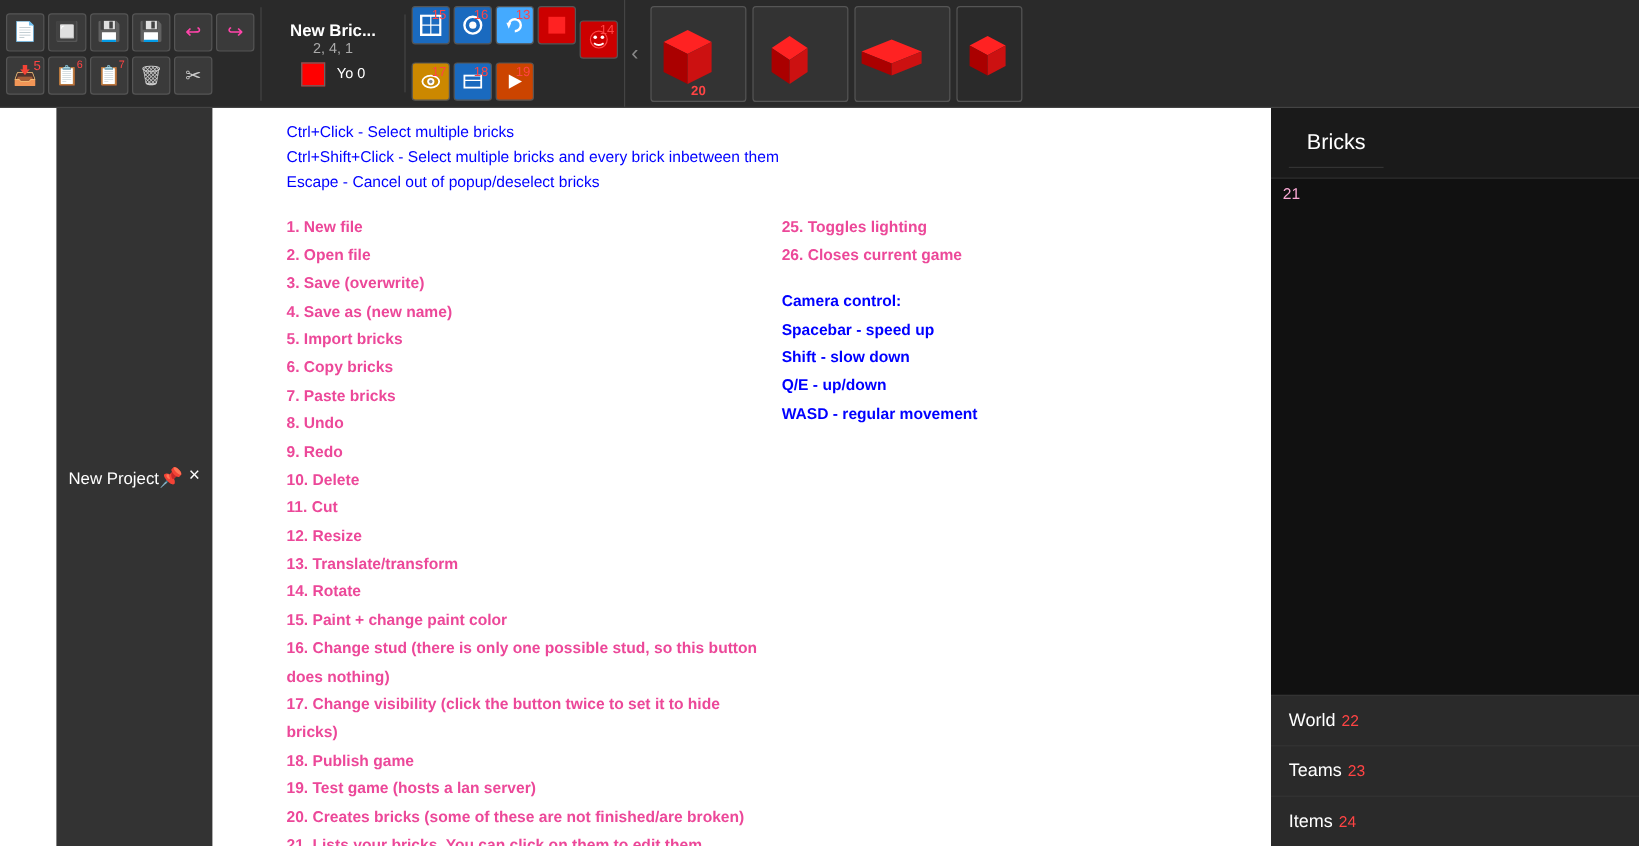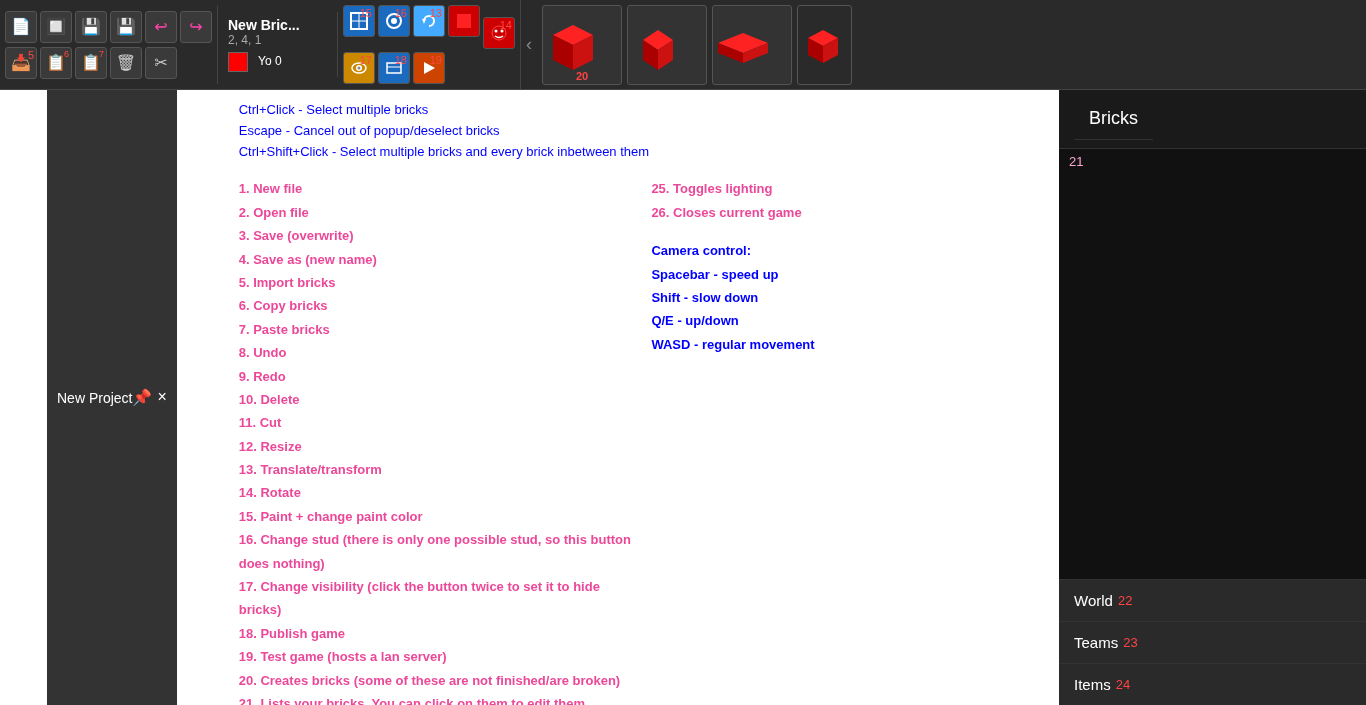--- a/index.html
+++ b/index.html
@@ -39,21 +39,21 @@
       align-items: center;
       justify-content: center;
       font-size: 14px;
       color: #ccc;
     }
     .tool-btn.pink-icon { color: #ff44aa; }
 
     .toolbar-center {
       display: flex;
       flex-direction: column;
-      align-items: flex-start;
+      align-items: center;
       padding: 5px 10px;
       border-right: 1px solid #444;
       min-width: 120px;
     }
 
     .project-title {
       color: #ffffff;
       font-size: 14px;
       font-weight: bold;
     }
@@ -411,22 +411,22 @@
     <div class="help-title-bar">
       <span>New Project</span>
       <div class="help-title-icons">
         <span style="color:#ff4444; cursor:pointer; font-size:16px;">📌</span>
         <span class="help-close">×</span>
       </div>
     </div>
 
     <div class="help-content">
       <div class="hint-line">Ctrl+Click - Select multiple bricks</div>
+      <div class="hint-line">Ctrl+Shift+Click - Select multiple bricks and every brick inbetween them</div>
       <div class="hint-line">Escape - Cancel out of popup/deselect bricks</div>
-      <div class="hint-line">Ctrl+Shift+Click - Select multiple bricks and every brick inbetween them</div>
 
       <div class="help-columns">
         <div class="help-col-left">
 
         <div class="help-item">1. New file</div>
             <div class="help-item">2. Open file</div>
             <div class="help-item">3. Save (overwrite)</div>
             <div class="help-item">4. Save as (new name)</div>
             <div class="help-item">5. Import bricks</div>
             <div class="help-item">6. Copy bricks</div>

